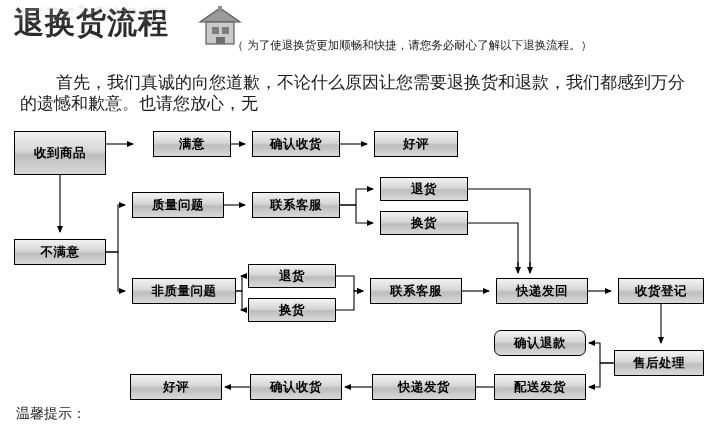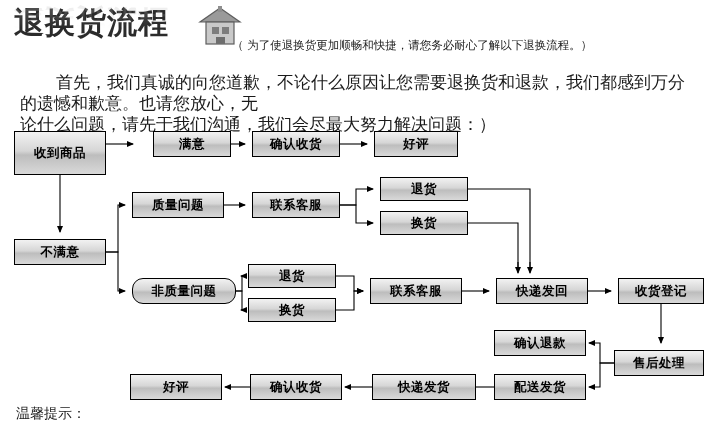--- a/index.html
+++ b/index.html
@@ -94,21 +94,20 @@
       <rect x="24" y="21" width="7" height="7" fill="#7d7d7d"></rect>
       <rect x="18" y="31" width="9" height="7" fill="#6e6e6e"></rect>
       <rect x="20" y="0" width="4" height="6" fill="#8f8f8f"></rect>
     </svg>
   </div>
 
   <div class="subtitle">（ 为了使退换货更加顺畅和快捷，请您务必耐心了解以下退换流程。）</div>
 
   <div class="para">
     <span class="indent"></span><span>首先，我们真诚的向您道歉，不论什么原因让您需要退换货和退款，我们都感到万分的遗憾和歉意。也请您放心，无</span><br>
-    <span>论什么问题，请先于我们沟通，我们会尽最大努力解决问题：）</span>
   </div>
 
   <svg class="edges">
     <defs>
       <marker id="ah" markerWidth="7" markerHeight="7" refX="6" refY="3" orient="auto" markerUnits="userSpaceOnUse">
         <path d="M0,0 L7,3 L0,6 z" fill="#000"></path>
       </marker>
     </defs>
     <g stroke="#000" stroke-width="1.1" fill="none" marker-end="url(#ah)">
 
@@ -163,27 +162,27 @@
   <div id="nodes">
       <div class="node" style="left: 14px; top: 131px; width: 92px; height: 44px;">收到商品</div>
       <div class="node" style="left: 153px; top: 131px; width: 78px; height: 26px;">满意</div>
       <div class="node" style="left: 252px; top: 131px; width: 88px; height: 26px;">确认收货</div>
       <div class="node" style="left: 374px; top: 131px; width: 84px; height: 26px;">好评</div>
       <div class="node" style="left: 14px; top: 239px; width: 92px; height: 26px;">不满意</div>
       <div class="node" style="left: 132px; top: 192px; width: 92px; height: 26px;">质量问题</div>
       <div class="node" style="left: 252px; top: 192px; width: 88px; height: 26px;">联系客服</div>
       <div class="node" style="left: 380px; top: 177px; width: 88px; height: 24px;">退货</div>
       <div class="node" style="left: 380px; top: 211px; width: 88px; height: 24px;">换货</div>
-      <div class="node" style="left: 132px; top: 278px; width: 104px; height: 26px; border-radius: 11px;">非质量问题</div>
+      <div class="node" style="left: 132px; top: 278px; width: 104px; height: 26px;">非质量问题</div>
       <div class="node" style="left: 248px; top: 264px; width: 88px; height: 24px;">退货</div>
       <div class="node" style="left: 248px; top: 298px; width: 88px; height: 24px;">换货</div>
       <div class="node" style="left: 370px; top: 278px; width: 92px; height: 26px;">联系客服</div>
       <div class="node" style="left: 496px; top: 278px; width: 92px; height: 26px;">快递发回</div>
       <div class="node" style="left: 618px; top: 278px; width: 86px; height: 26px;">收货登记</div>
-      <div class="node" style="left: 494px; top: 330px; width: 92px; height: 26px;">确认退款</div>
+      <div class="node" style="left: 494px; top: 330px; width: 92px; height: 26px; border-radius: 7px;">确认退款</div>
       <div class="node" style="left: 614px; top: 350px; width: 90px; height: 26px;">售后处理</div>
       <div class="node" style="left: 494px; top: 374px; width: 92px; height: 26px;">配送发货</div>
       <div class="node" style="left: 372px; top: 374px; width: 104px; height: 26px;">快递发货</div>
       <div class="node" style="left: 250px; top: 374px; width: 92px; height: 26px;">确认收货</div>
       <div class="node" style="left: 130px; top: 374px; width: 92px; height: 26px;">好评</div>
     </div>
 
   <div class="tip">温馨提示：</div>
 </div>
 

